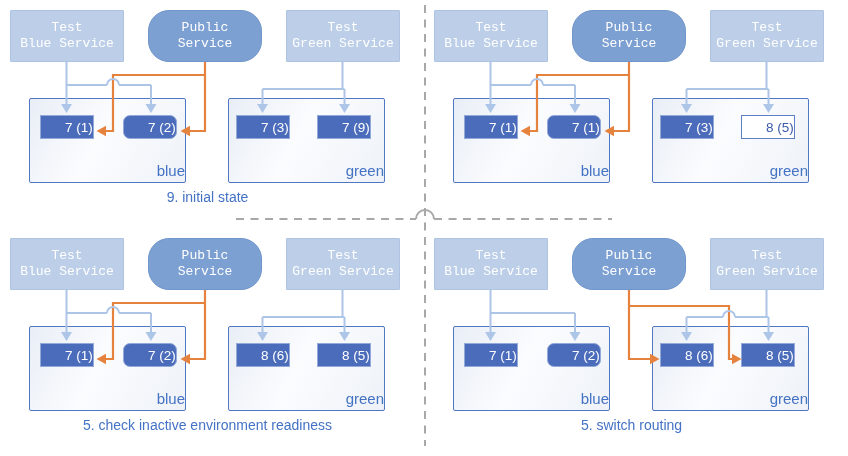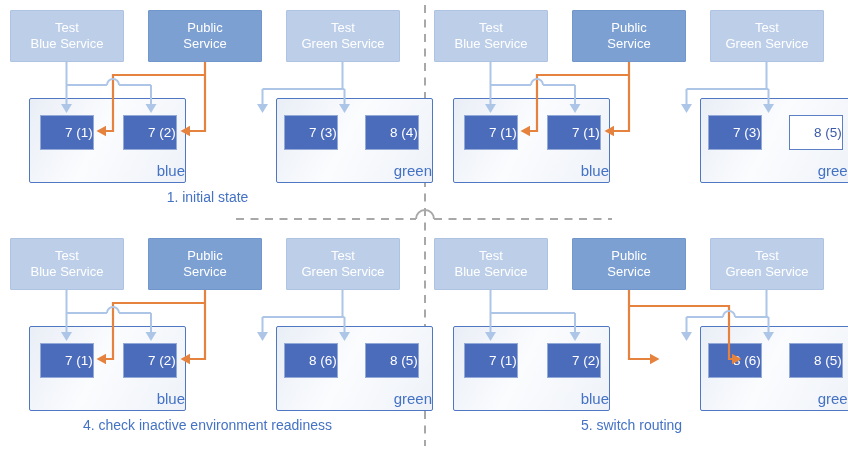--- a/index.html
+++ b/index.html
@@ -12,45 +12,45 @@
   .quad{position:absolute;width:424px;height:228px;}
   #q1{left:0;top:0;}
   #q2{left:424px;top:0;}
   #q3{left:0;top:228px;}
   #q4{left:424px;top:228px;}
   .arrows{position:absolute;left:0;top:0;z-index:3;pointer-events:none;}
   .svc{
     position:absolute;top:10px;width:114px;height:52px;box-sizing:border-box;
     display:flex;flex-direction:column;justify-content:center;
     text-align:center;color:#ffffff;font-size:13px;line-height:16.5px;
-    z-index:2;border-radius:1px;
+    z-index:2;border-radius:1px;font-family:Liberation Mono, monospace;
   }
   .svc.light{background:#bdcfe8;border:1px solid #adc3e1;}
   .svc.mid{background:#7da0d3;border:1px solid #7096cb;}
   .pos-left{left:10px;}
-  .pos-mid{left:148px;}
+  .pos-mid{left:148px;border-radius:21px;}
   .pos-right{left:286px;}
   .env{
     position:absolute;top:98px;width:157px;height:85px;box-sizing:border-box;
     border:1.4px solid #4f77c2;border-radius:2px;
     background:linear-gradient(118deg,#e9eef6 0%,#fbfcfe 45%,#eef2f8 100%);
     z-index:1;
   }
   .env-blue{left:29px;}
-  .env-green{left:228px;margin-left:48px;}
+  .env-green{left:228px;}
   .pod{
-    position:absolute;top:16px;width:54px;height:35px;box-sizing:border-box;
+    position:absolute;top:16px;width:54px;height:24px;box-sizing:border-box;
     background:#4b6bbb;border:1.6px solid #93a9d8;color:#ffffff;
     font-size:13.5px;display:flex;align-items:center;justify-content:center;
     z-index:2;
     padding-left:24px;
   }
   .pod.outlined{background:#ffffff;border:1.4px solid #5c7fc6;color:#3b5ba9;}
   .env-blue .p1{left:10px;}
-  .env-blue .p2{left:93px;}
+  .env-blue .p2{left:93px;border-radius:7px;}
   .env-green .p1{left:7px;}
   .env-green .p2{left:88px;}
   .env-label{
     position:absolute;bottom:3px;left:0;width:100%;text-align:right;
     color:#4472c4;font-size:15px;
   }
   .caption{
     position:absolute;top:189px;left:0;width:415px;text-align:center;
     color:#4472c4;font-size:14px;z-index:2;
   }
@@ -97,24 +97,24 @@
     <div>Test</div>
     <div>Green Service</div>
   </div>
   <div class="env env-blue">
     <div class="pod p1">7 (1)</div>
     <div class="pod p2">7 (2)</div>
     <div class="env-label">blue</div>
   </div>
   <div class="env env-green">
     <div class="pod p1">7 (3)</div>
-    <div class="pod p2">8 (4)</div>
-    <div class="env-label">green</div>
-  </div>
-  <div class="caption">1. initial state</div>
+    <div class="pod p2">7 (9)</div>
+    <div class="env-label">green</div>
+  </div>
+  <div class="caption">9. initial state</div>
 </div>
 
 <div class="quad" id="q2">
   <svg class="arrows" width="424" height="228" viewBox="0 0 424 228">
     <g stroke="#e5823d" fill="none" stroke-width="2.2">
       <path d="M205 62 V131 H190"></path>
       <path d="M205 75 H113 V131 H106"></path>
     </g>
     <g fill="#e5823d" stroke="none">
       <polygon points="190,125.7 190,136.3 180.5,131"></polygon>
@@ -191,21 +191,21 @@
   <div class="env env-blue">
     <div class="pod p1">7 (1)</div>
     <div class="pod p2">7 (2)</div>
     <div class="env-label">blue</div>
   </div>
   <div class="env env-green">
     <div class="pod p1">8 (6)</div>
     <div class="pod p2">8 (5)</div>
     <div class="env-label">green</div>
   </div>
-  <div class="caption">4. check inactive environment readiness</div>
+  <div class="caption">5. check inactive environment readiness</div>
 </div>
 
 <div class="quad" id="q4">
   <svg class="arrows" width="424" height="228" viewBox="0 0 424 228">
     <g stroke="#e5823d" fill="none" stroke-width="2.2">
       <path d="M205 62 V131 H226"></path>
       <path d="M205 78 H305 V131 H308"></path>
     </g>
     <g fill="#e5823d" stroke="none">
       <polygon points="226,125.7 226,136.3 235.5,131"></polygon>

